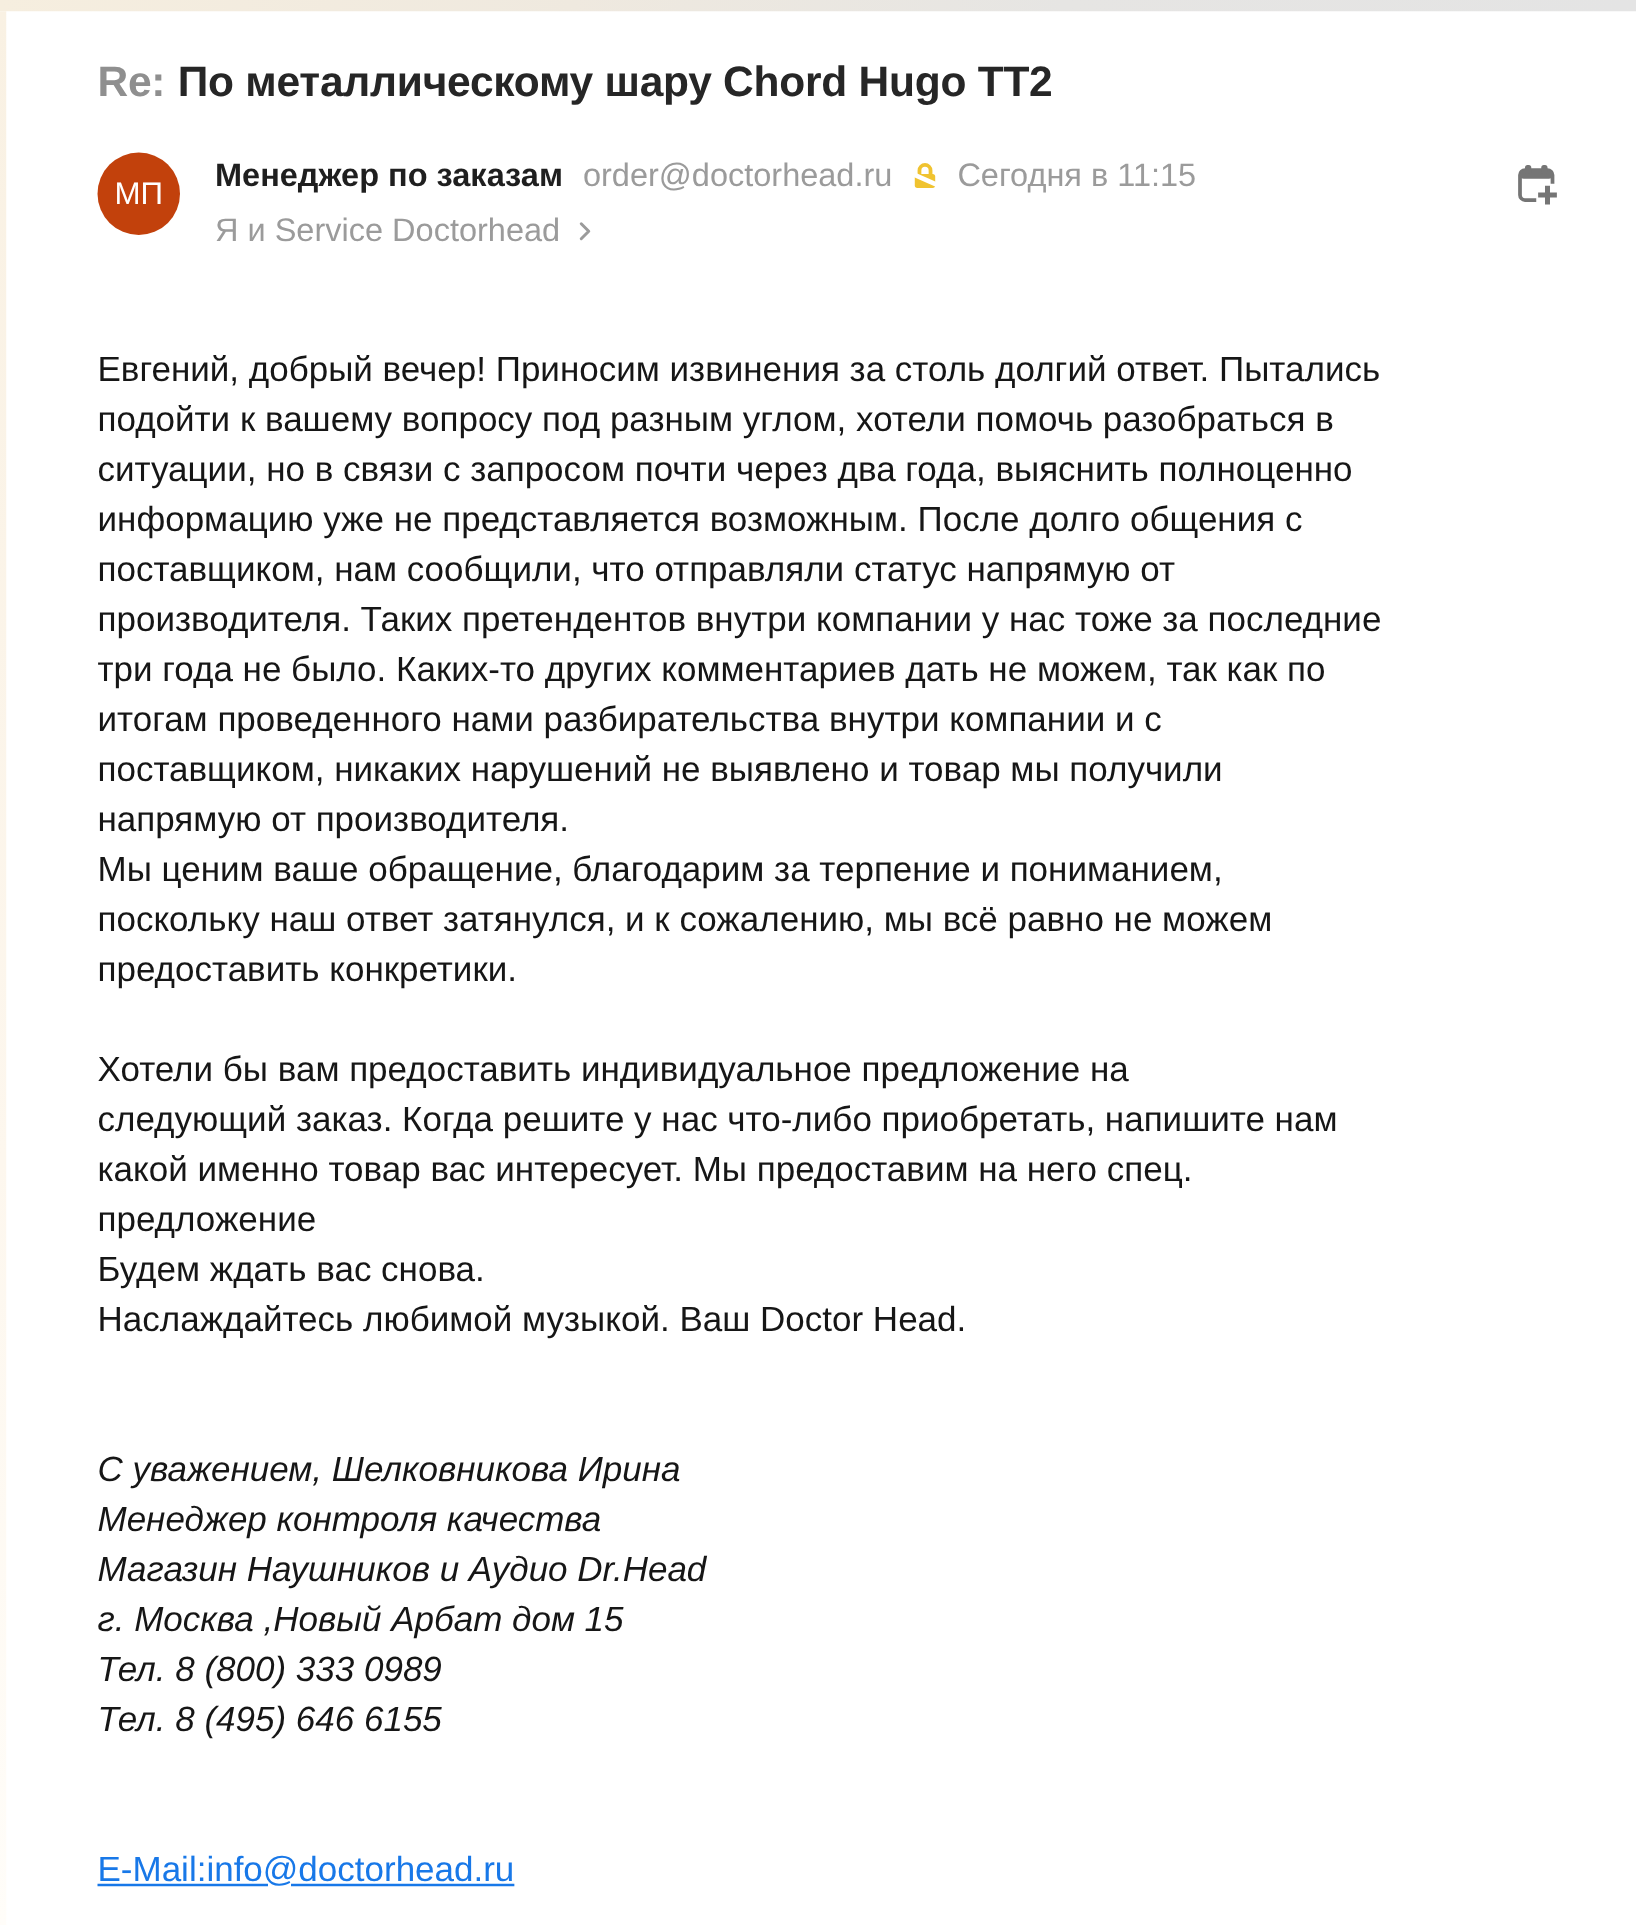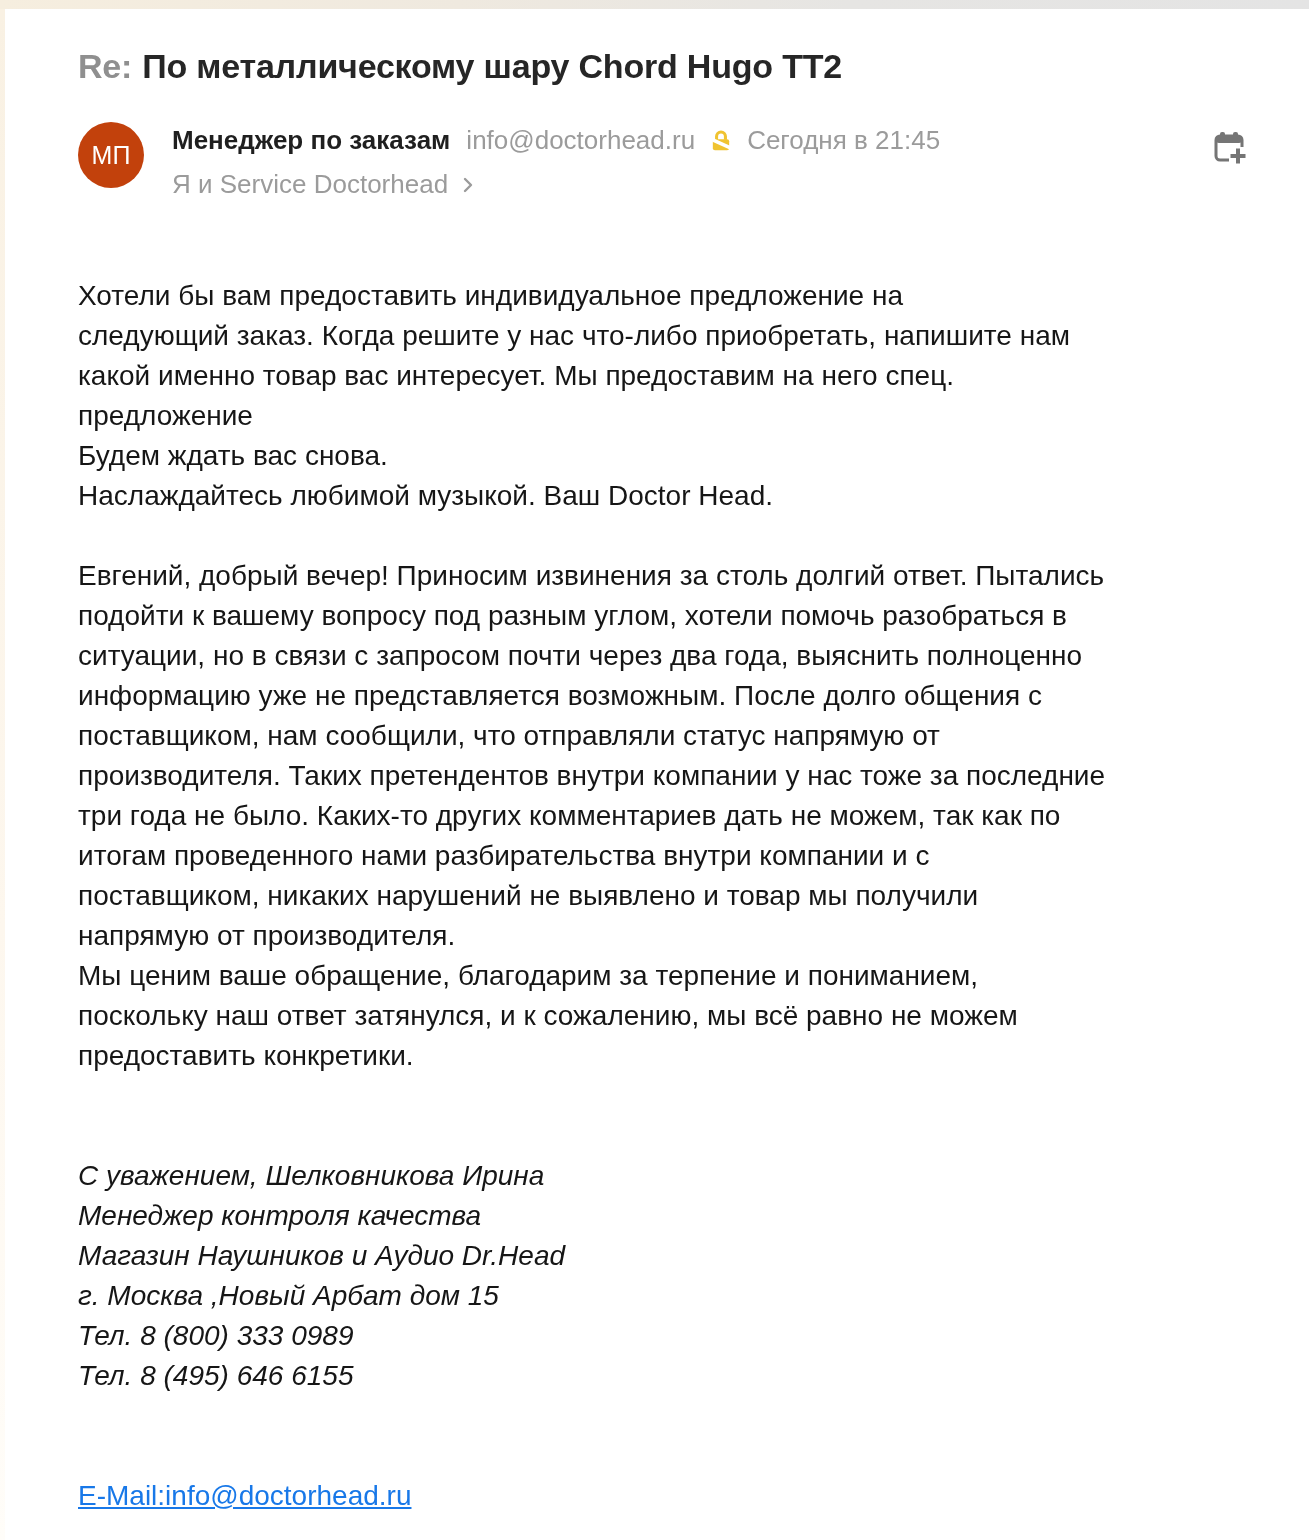--- a/index.html
+++ b/index.html
@@ -85,29 +85,29 @@
   <h1 class="subject">
     <span class="re">Re:</span><span>По металлическому шару Chord Hugo TT2</span>
   </h1>
 
   <div class="sender-row">
     <div class="avatar">МП</div>
 
     <div class="sender-info">
       <div class="line1">
         <span class="name">Менеджер по заказам</span>
-        <span class="email">info@doctorhead.ru</span>
+        <span class="email">order@doctorhead.ru</span>
         <span class="lock">
           <svg width="28" height="30" viewBox="0 0 24 24">
             <path d="M8.2 11 v-3 a3.8 3.8 0 0 1 7.6 0 v3" fill="none" stroke="#f0c330" stroke-width="2.6"></path>
             <rect x="5" y="10.5" width="14" height="9.5" rx="1.8" fill="#f0c330"></rect>
             <path d="M2.5 10 L21.5 18.5" stroke="#ffffff" stroke-width="3.2"></path>
           </svg>
         </span>
-        <span class="time">Сегодня в 21:45</span>
+        <span class="time">Сегодня в 11:15</span>
       </div>
       <div class="line2">
         <span>Я и Service Doctorhead</span>
         <span class="chev">
           <svg width="20" height="22" viewBox="0 0 20 22">
             <path d="M7 5 l6 6 -6 6" fill="none" stroke="#9b9b9b" stroke-width="2.4" stroke-linecap="round" stroke-linejoin="round"></path>
           </svg>
         </span>
       </div>
     </div>
@@ -118,39 +118,39 @@
         <rect x="6" y="8" width="26" height="7" rx="3" fill="#757575"></rect>
         <rect x="10" y="4" width="5" height="7" rx="2" fill="#757575"></rect>
         <rect x="23" y="4" width="5" height="7" rx="2" fill="#757575"></rect>
         <rect x="19" y="19" width="19" height="19" fill="#ffffff"></rect>
         <path d="M28 20.5 v15 M20.5 28 h15" stroke="#757575" stroke-width="4"></path>
       </svg>
     </button>
   </div>
 
   <div class="body-text">
-    <div class="block">Хотели бы вам предоставить индивидуальное предложение на
-следующий заказ. Когда решите у нас что-либо приобретать, напишите нам
-какой именно товар вас интересует. Мы предоставим на него спец.
-предложение
-Будем ждать вас снова.
-Наслаждайтесь любимой музыкой. Ваш Doctor Head.</div>
     <div class="block">Евгений, добрый вечер! Приносим извинения за столь долгий ответ. Пытались
 подойти к вашему вопросу под разным углом, хотели помочь разобраться в
 ситуации, но в связи с запросом почти через два года, выяснить полноценно
 информацию уже не представляется возможным. После долго общения с
 поставщиком, нам сообщили, что отправляли статус напрямую от
 производителя. Таких претендентов внутри компании у нас тоже за последние
 три года не было. Каких-то других комментариев дать не можем, так как по
 итогам проведенного нами разбирательства внутри компании и с
 поставщиком, никаких нарушений не выявлено и товар мы получили
 напрямую от производителя.
 Мы ценим ваше обращение, благодарим за терпение и пониманием,
 поскольку наш ответ затянулся, и к сожалению, мы всё равно не можем
 предоставить конкретики.</div>
+    <div class="block">Хотели бы вам предоставить индивидуальное предложение на
+следующий заказ. Когда решите у нас что-либо приобретать, напишите нам
+какой именно товар вас интересует. Мы предоставим на него спец.
+предложение
+Будем ждать вас снова.
+Наслаждайтесь любимой музыкой. Ваш Doctor Head.</div>
     <div class="block">
       <div class="line" style="white-space: pre-line; font-style: italic;">С уважением, Шелковникова Ирина
 Менеджер контроля качества
 Магазин Наушников и Аудио Dr.Head
 г. Москва ,Новый Арбат дом 15
 Тел. 8 (800) 333 0989
 Тел. 8 (495) 646 6155</div>
       <div class="line">
         <a class="link" href="#">E-Mail:info@doctorhead.ru</a>
       </div>

